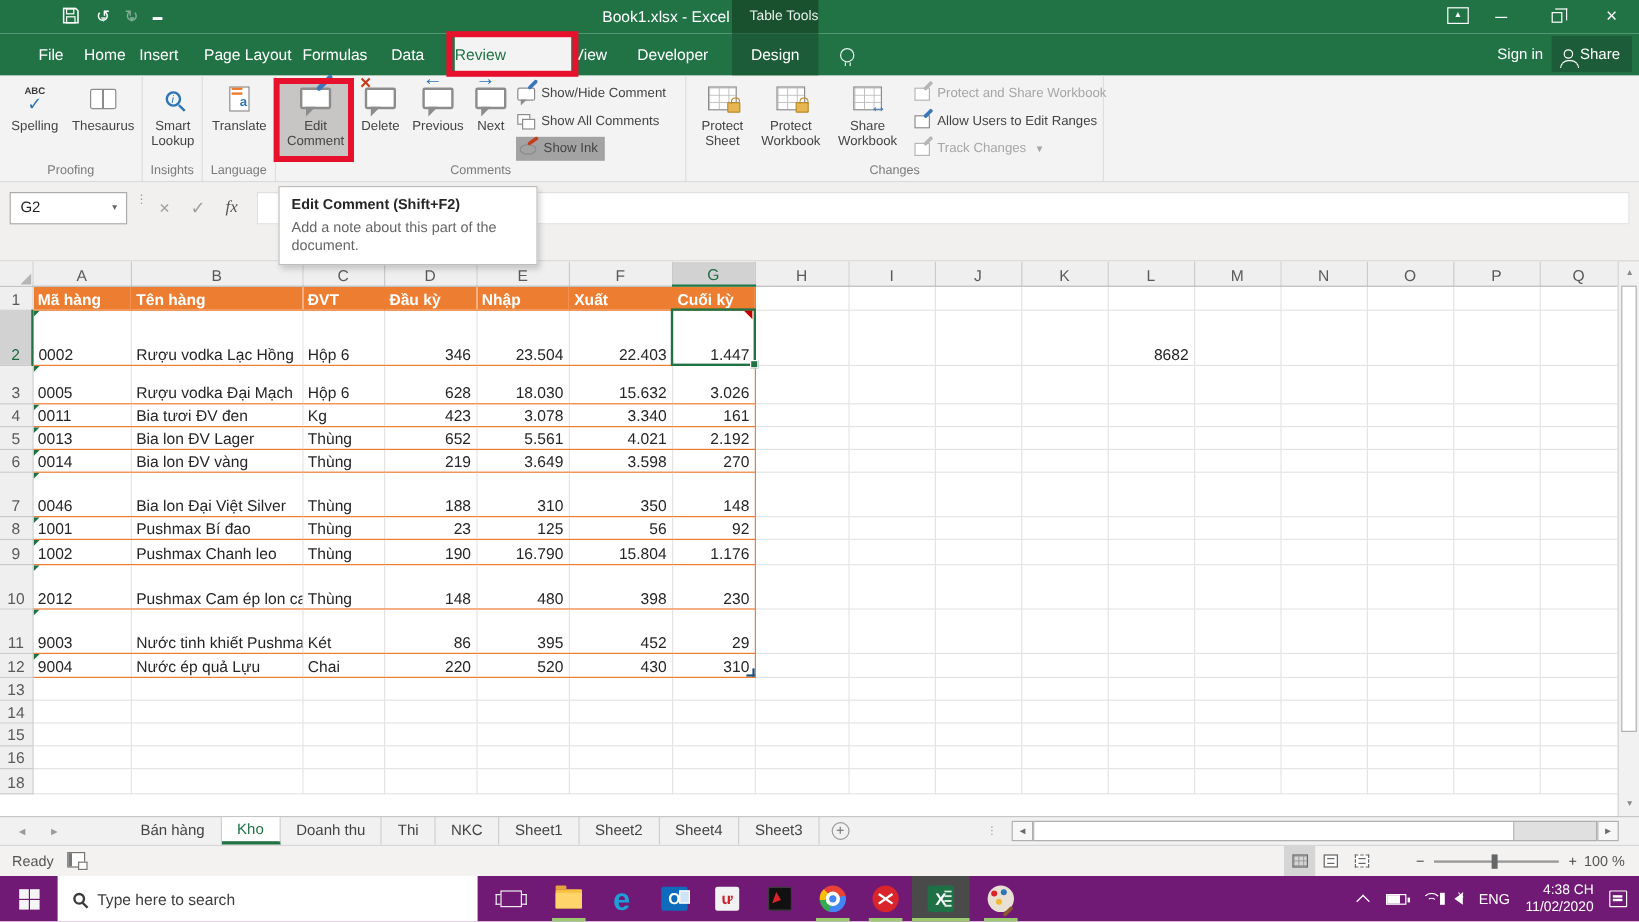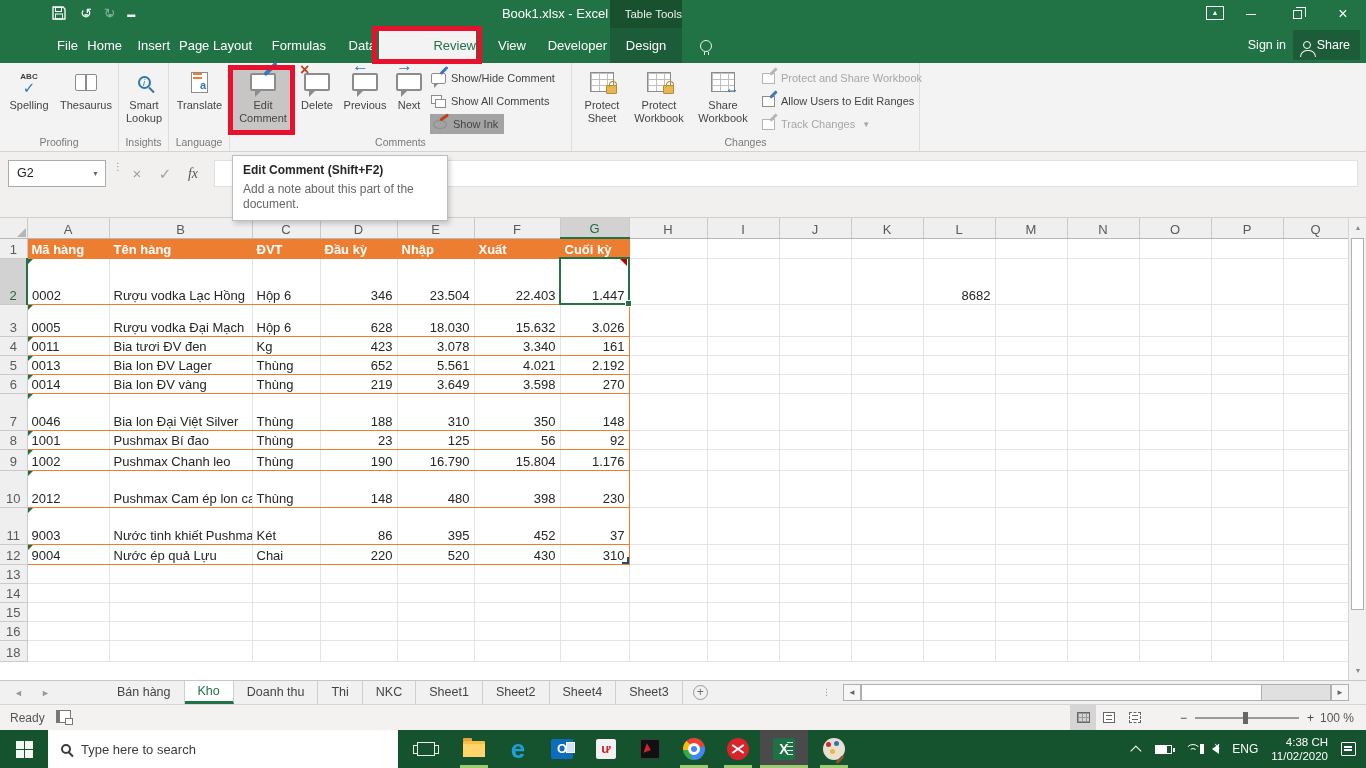--- a/index.html
+++ b/index.html
@@ -16,21 +16,21 @@
 #tt-block{position:absolute;left:610px;top:0;width:72px;height:28px;background:#19512f;color:#e8f1ec;font-size:11.5px;text-align:right;line-height:28px}
 #win-controls{position:absolute;right:0;top:0;height:28px;display:flex}
 .wc{width:46px;height:28px;display:flex;align-items:center;justify-content:center;color:#fff}
 .rest{width:9px;height:9px;border:1px solid #fff;position:relative;background:#217346}
 .rest::before{content:'';position:absolute;left:2px;top:-4px;width:9px;height:9px;border:1px solid #fff;border-bottom:none;border-left:none}
 .minbar{width:10px;height:1px;background:#fff}
 #rdo{position:absolute;right:142px;top:6px;width:18px;height:14px;border:1px solid #fff;color:#fff;font-size:7px;text-align:center;line-height:12px}
 
 
 #tabrow{position:absolute;left:0;top:28px;width:1366px;height:35px;background:#217346}
-.tab{position:absolute;top:0;height:35px;line-height:35px;text-align:right;color:#fff;font-size:13px}
+.tab{position:absolute;top:0;height:35px;line-height:35px;text-align:left;color:#fff;font-size:13px}
 .tab.active{background:#f3f3f3;color:#217346}
 #design-block{position:absolute;left:610px;top:0;width:72px;height:35px;background:#1d5c38;color:#fff;text-align:center;line-height:35px;font-size:13px}
 #tellme{position:absolute;left:700px;top:0;height:35px;line-height:35px;color:#e9f2ed;font-size:13px;display:flex;align-items:center;gap:8px}
 .bulb{width:12px;height:12px;border:1.5px solid #e9f2ed;border-radius:50%;position:relative}
 .bulb::after{content:'';position:absolute;left:3px;bottom:-4px;width:3px;height:3px;border-left:1.5px solid #e9f2ed;border-right:1.5px solid #e9f2ed}
 #signin{position:absolute;right:80px;top:0;height:35px;line-height:35px;color:#fff;font-size:12.5px}
 #share-btn{position:absolute;right:6px;top:2px;height:30px;padding:0 10px;background:#1d5c38;color:#fff;font-size:12.5px;display:flex;align-items:center;gap:6px}
 .person{width:8px;height:8px;border:1.5px solid #fff;border-radius:50%;position:relative}
 .person::after{content:'';position:absolute;left:-4px;top:8px;width:14px;height:6px;border:1.5px solid #fff;border-bottom:none;border-radius:7px 7px 0 0}
 
@@ -142,21 +142,21 @@
 .vbtn.on{background:#d5d5d5}
 .vic{width:13px;height:11px;border:1.5px solid #666;background-image:linear-gradient(#999 1px,transparent 1px),linear-gradient(90deg,#999 1px,transparent 1px);background-size:4px 4px}
 .vic2{width:12px;height:11px;border:1.5px solid #666;background:linear-gradient(#fff 2px,#fff 2px);position:relative}
 .vic2::after{content:'';position:absolute;left:2px;top:2px;right:2px;height:3px;border-top:1.5px solid #666;border-bottom:1.5px solid #666}
 #zoomer{position:absolute;right:52px;top:0;height:25px;display:flex;align-items:center;gap:8px;color:#444}
 #ztrack{width:104px;height:2px;background:#9a9a9a;position:relative}
 #zthumb{position:absolute;left:48px;top:-5px;width:5px;height:12px;background:#666}
 #zoomlabel{position:absolute;right:12px;top:6px}
 
 
-#taskbar{position:absolute;left:0;top:730px;width:1366px;height:38px;background:#14532d;color:#fff}
+#taskbar{position:absolute;left:0;top:730px;width:1366px;height:38px;background:#701a75;color:#fff}
 #startbtn{position:absolute;left:0;top:0;width:48px;height:38px;display:flex;align-items:center;justify-content:center}
 .winlogo{width:17px;height:17px;display:grid;grid-template-columns:8px 8px;grid-template-rows:8px 8px;gap:1px}
 .winlogo i{background:#f5f5f5}
 #searchbox{position:absolute;left:48px;top:0;width:350px;height:38px;background:#fff;color:#3c3c3c;font-size:13px;display:flex;align-items:center;gap:10px;padding-left:13px}
 .mag{width:10px;height:10px;border:2px solid #3c3c3c;border-radius:50%;position:relative;flex:none}
 .mag::after{content:'';position:absolute;right:-5px;bottom:-3px;width:7px;height:2px;background:#3c3c3c;transform:rotate(45deg)}
 .tbicon{position:absolute;top:0;width:44px;height:38px;display:flex;align-items:center;justify-content:center}
 .tbicon.run::after{content:'';position:absolute;left:8px;bottom:0;width:28px;height:3px;background:#9bcb71}
 .tbicon.activeapp{background:#4a4a4a}
 .tbicon.activeapp::after{left:0;width:48px}
@@ -668,21 +668,21 @@
           <td class="c"></td>
         </tr>
         <tr style="height:37px">
           <td class="rh">11</td>
           <td class="c tb tl gflag">9003</td>
           <td class="c tb wrap">Nước tinh khiết Pushmax</td>
           <td class="c tb">Két</td>
           <td class="c tb num">86</td>
           <td class="c tb num">395</td>
           <td class="c tb num">452</td>
-          <td class="c tb tr2 num">37</td>
+          <td class="c tb tr2 num">29</td>
           <td class="c"></td>
           <td class="c"></td>
           <td class="c"></td>
           <td class="c"></td>
           <td class="c"></td>
           <td class="c"></td>
           <td class="c"></td>
           <td class="c"></td>
           <td class="c"></td>
           <td class="c"></td>

